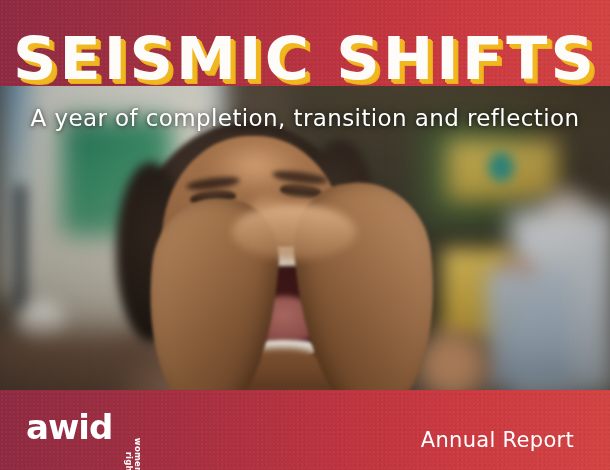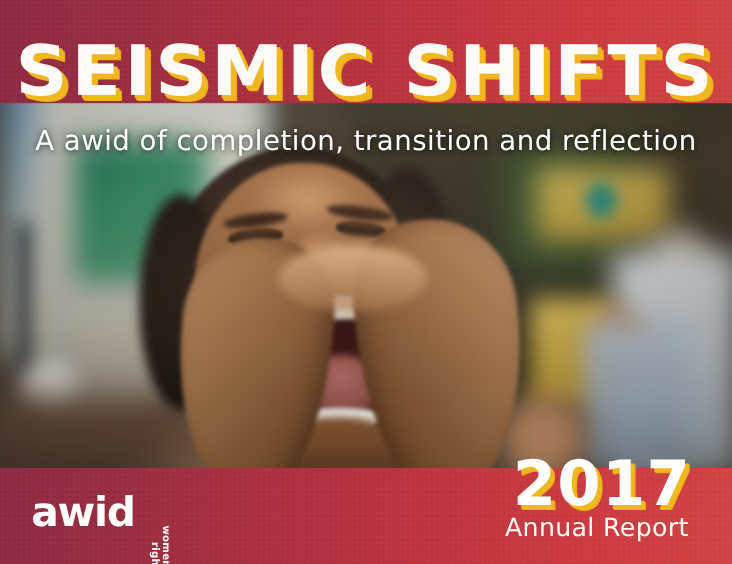--- a/index.html
+++ b/index.html
@@ -530,23 +530,22 @@
       <div class="knuckles"></div>
     </div>
 
     <div class="photo-grain"></div>
   </div>
 
   <div class="band band-top"></div>
   <div class="band band-bottom"></div>
 
   <div class="title">SEISMIC SHIFTS</div>
-  <div class="subtitle">A awid of completion, transition and reflection</div>
-
-  <div class="year">2017</div>
+  <div class="subtitle">A year of completion, transition and reflection</div>
+
   <div class="report-label">Annual Report</div>
 
   <div class="logo">
     <span class="logo-word">awid</span>
     <span class="logo-tag">
       <span>women's</span>
       <span>rights</span>
     </span>
   </div>
 

